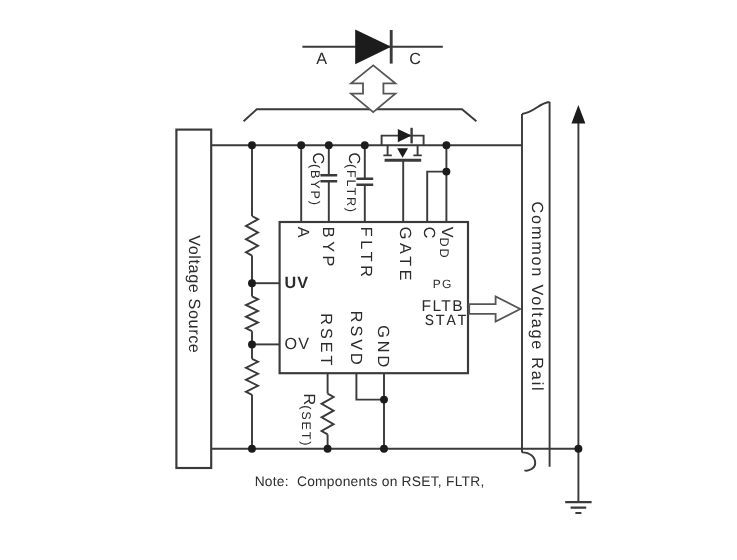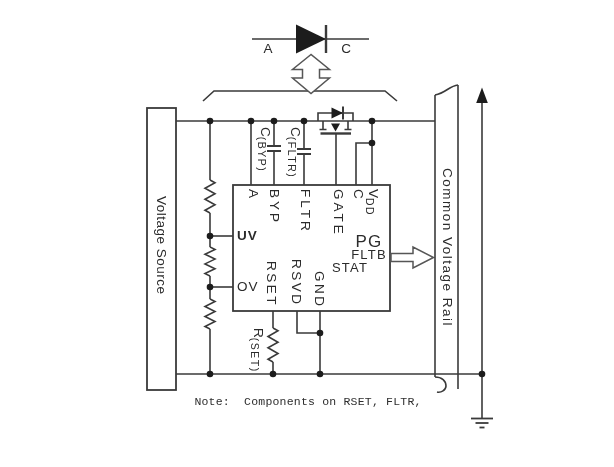--- a/index.html
+++ b/index.html
@@ -12,21 +12,21 @@
   .lbl{position:absolute;white-space:pre;line-height:1.05;font-size:13.5px;}
   .ctr{text-align:center;}
   
   .vt{
     position:absolute;writing-mode:vertical-rl;text-orientation:mixed;
     white-space:pre;line-height:1.05;font-size:13.5px;
   }
   .pin{letter-spacing:3px;}
   .tight{letter-spacing:1.5px;}
   .sub{font-size:10.5px;vertical-align:-2.5px;letter-spacing:1.5px;}
-  .note{font-size:11.5px;letter-spacing:.2px;color:#2e2e2e;font-family:Liberation Mono, monospace;}
+  .note{font-size:11.5px;letter-spacing:.2px;color:#2e2e2e;}
 </style>
 </head>
 <body>
 
 <div class="stage">
 
   <svg width="614" height="467" viewBox="0 0 614 467">
     <g stroke="#3a3a3a" stroke-width="1.6" fill="none">
 
       <g>
@@ -136,23 +136,23 @@
   <div class="vt pin" style="left:244px;top:189px;"><span>A</span><span class="sub"></span></div>
   <div class="vt pin" style="left:265px;top:189px;"><span>BYP</span><span class="sub"></span></div>
   <div class="vt pin" style="left:296px;top:189px;"><span>FLTR</span><span class="sub"></span></div>
   <div class="vt pin" style="left:329px;top:189px;"><span>GATE</span><span class="sub"></span></div>
   <div class="vt pin" style="left:349px;top:189px;"><span>C</span><span class="sub"></span></div>
   <div class="vt" style="left:364px;top:189px;"><span>V</span><span class="sub">DD</span></div>
 
   <div class="lbl" style="left:237px;top:229px;letter-spacing:1px;font-weight:bold;">UV</div>
   <div class="lbl" style="left:237px;top:280px;letter-spacing:1px;">OV</div>
 
-  <div class="lbl ctr" style="left:339px;top:233px;width:60px;font-size:17px;letter-spacing:1.2px;">PG</div>
+  <div class="lbl ctr" style="left:339px;top:233px;width:60px;font-size:10px;letter-spacing:1.2px;">PG</div>
   <div class="lbl ctr" style="left:339px;top:248px;width:60px;font-size:13px;letter-spacing:1.2px;">FLTB</div>
-  <div class="lbl ctr" style="left:320px;top:261px;width:60px;font-size:13px;letter-spacing:1.2px;">STAT</div>
+  <div class="lbl ctr" style="left:342px;top:261px;width:60px;font-size:13px;letter-spacing:1.2px;font-family:Liberation Mono, monospace;">STAT</div>
 
   <div class="vt" style="left:264px;top:261px;letter-spacing:2.5px;">RSET</div>
   <div class="vt" style="left:289px;top:259px;letter-spacing:2.5px;">RSVD</div>
   <div class="vt" style="left:312px;top:271px;letter-spacing:2.5px;">GND</div>
 
   <div class="vt" style="left:256px;top:127px;"><span>C</span><span class="sub">(BYP)</span></div>
   <div class="vt" style="left:286px;top:127px;"><span>C</span><span class="sub">(FLTR)</span></div>
   <div class="vt" style="left:249px;top:328px;"><span>R</span><span class="sub">(SET)</span></div>
 
   <div class="lbl ctr note" style="left:148px;top:396px;width:320px;">Note:  Components on RSET, FLTR,</div>

